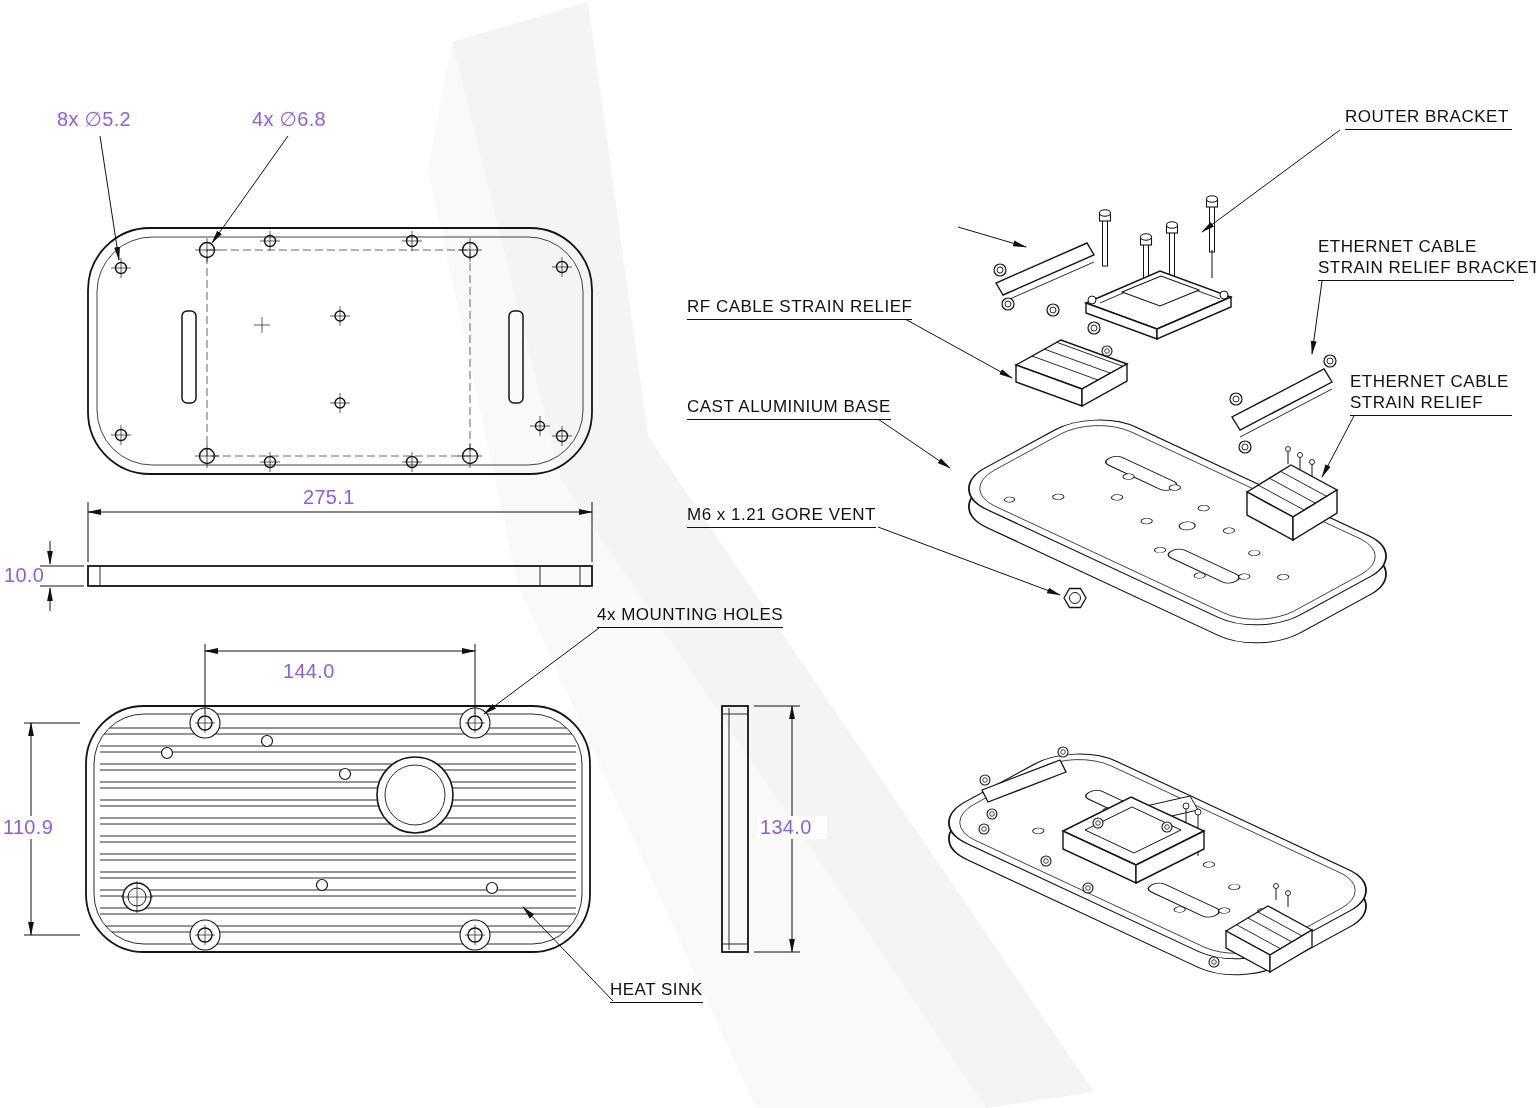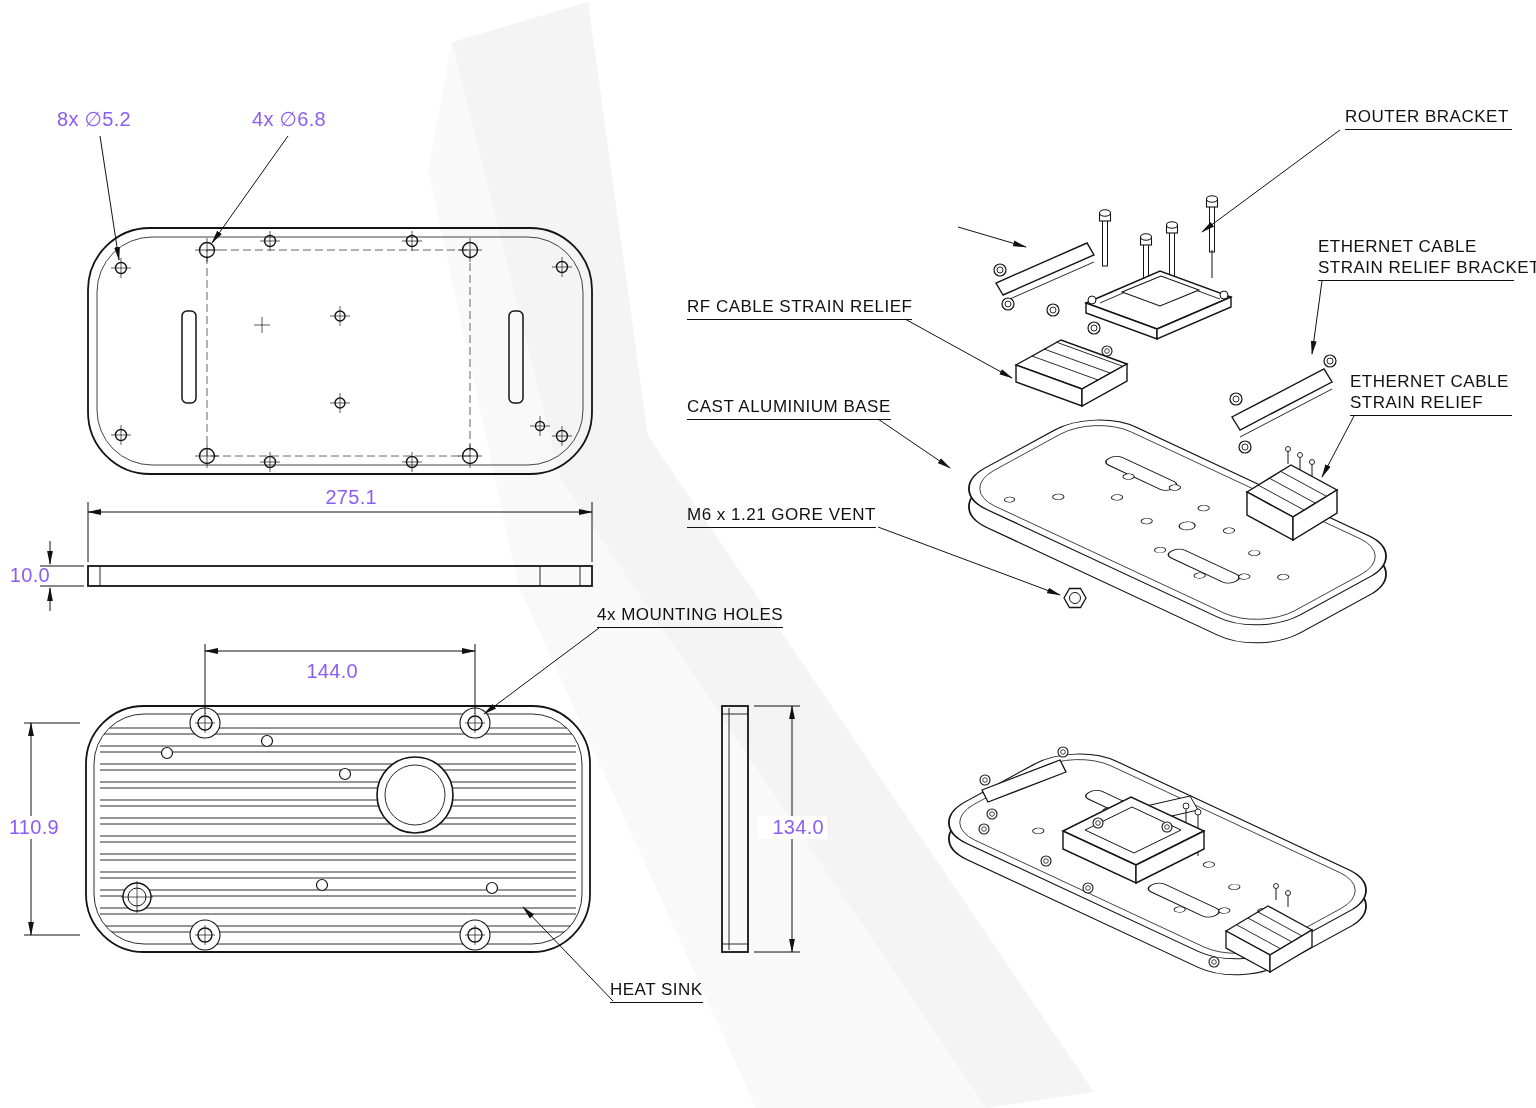--- a/index.html
+++ b/index.html
@@ -5,21 +5,21 @@
 <style>
   *{box-sizing:border-box}
   html,body{margin:0;padding:0;background:#fff}
   #canvas{position:relative;width:1536px;height:1108px;background:#fff;overflow:hidden;
           font-family:"Liberation Sans",sans-serif;color:#111}
   #drawing{position:absolute;left:0;top:0}
   .lbl{position:absolute;font-size:17px;letter-spacing:.5px;white-space:nowrap;line-height:1.24;color:#111}
   .u{border-bottom:1.4px solid #111;padding-bottom:2px}
   .r{text-align:left}
   .dim{position:absolute;font-size:20px;letter-spacing:.3px;white-space:nowrap;color:#8b5cf6}
-  .c{text-align:right}
+  .c{text-align:left}
   .bg{background:#fff;padding:0 3px}
 </style>
 </head>
 <body>
 
 <div id="canvas">
 
 <svg id="drawing" width="1536" height="1108" viewBox="0 0 1536 1108">
   <defs>
     <marker id="ae" viewBox="0 0 14 8" refX="13" refY="4" markerWidth="14" markerHeight="8" orient="auto">

